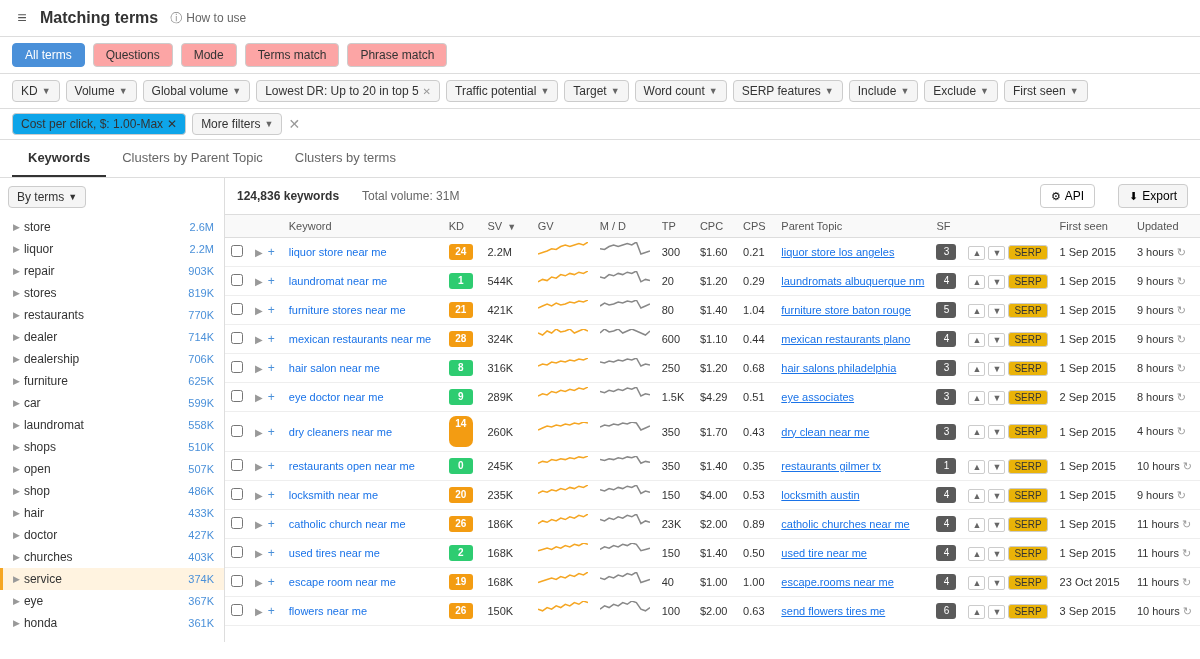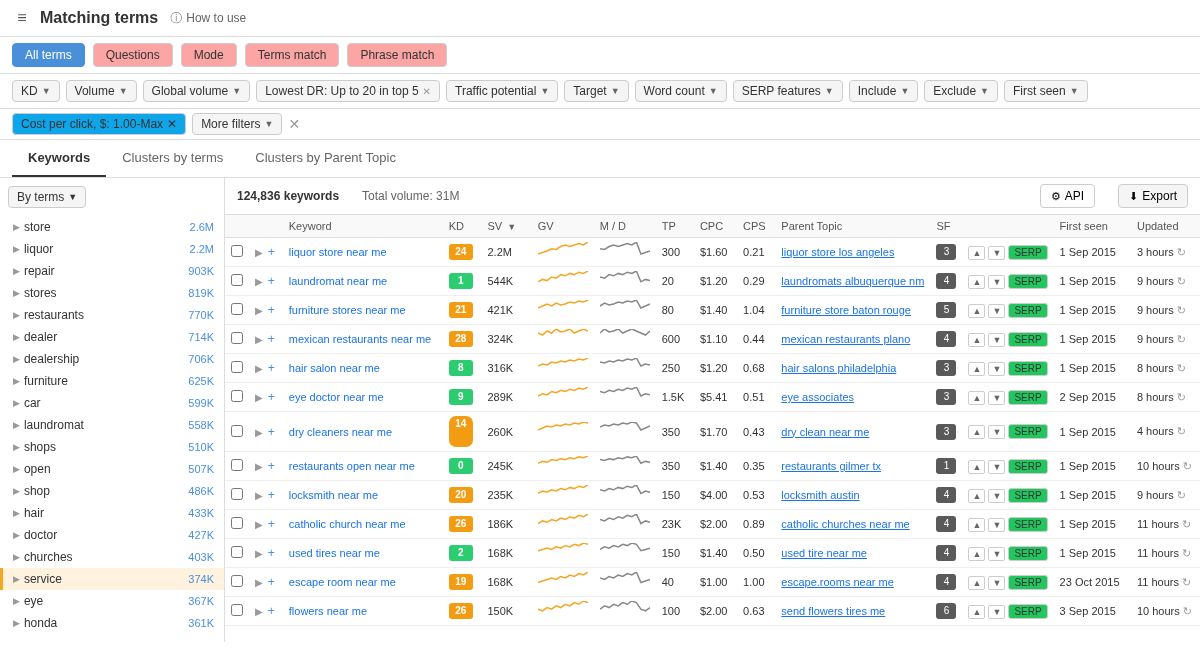--- a/index.html
+++ b/index.html
@@ -64,21 +64,21 @@
 
     .kw-col { min-width: 160px; white-space: normal; }
     .kw-link { color: #1a73e8; cursor: pointer; text-decoration: none; font-size: 11px; }
 
     .expand-icon { color: #999; cursor: pointer; font-size: 10px; margin-right: 2px; }
     .add-icon { color: #4a90d9; cursor: pointer; font-size: 12px; margin-right: 2px; }
     .checkbox { width: 12px; height: 12px; cursor: pointer; }
 
     .sf-num { display: inline-block; width: 20px; height: 16px; border-radius: 3px; background: #5a5a5a; color: #fff; font-size: 10px; text-align: center; line-height: 16px; }
 
-    .serp-btn { display: inline-block; padding: 1px 5px; border: 1px solid #ccc; border-radius: 3px; font-size: 10px; color: #333; cursor: pointer; background: #22c55e; }
+    .serp-btn { display: inline-block; padding: 1px 5px; border: 1px solid #ccc; border-radius: 3px; font-size: 10px; color: #333; cursor: pointer; background: #eab308; }
 
     .parent-topic-link { color: #1a73e8; cursor: pointer; font-size: 11px; }
 
     .arrow-btn { background: none; border: 1px solid #ccc; border-radius: 2px; padding: 1px 3px; cursor: pointer; font-size: 9px; color: #666; }
     .refresh-btn { background: none; border: none; cursor: pointer; font-size: 11px; color: #999; }
 
     th.sortable { cursor: pointer; }
 
     .sv-arrow { font-size: 9px; color: #666; margin-left: 2px; }
   </style>
@@ -155,22 +155,22 @@
     </div>
     <div class="filter-chip">
       <span>More filters</span>
       <span class="arrow">▼</span>
     </div>
     <div style="cursor:pointer; color:#999; font-size:14px;">✕</div>
   </div>
 
   <div class="nav-tabs">
       <div class="nav-tab active">Keywords</div>
+      <div class="nav-tab">Clusters by Parent Topic</div>
       <div class="nav-tab">Clusters by terms</div>
-      <div class="nav-tab">Clusters by Parent Topic</div>
     </div>
 
   <div class="main">
 
     <div class="sidebar" style="padding-top:8px;">
       <div class="by-terms-btn" style="margin:0 8px 8px; width:fit-content;">
         <span>By terms</span>
         <span style="font-size:9px;">▼</span>
       </div>
       <div id="sidebar-list">
@@ -647,21 +647,21 @@
     </td>
     <td>
       <svg width="50" height="18">
                     <polyline points="0,4.5 4.545454545454546,5.625 9.090909090909092,3.375 13.636363636363635,4.5 18.181818181818183,2.25 22.727272727272727,3.375 27.27272727272727,1.125 31.818181818181817,2.25 36.36363636363637,0 40.909090909090914,9 45.45454545454545,6.75 50,7.875" fill="none" stroke="#888" stroke-width="1.5"></polyline>
                   </svg>
     </td>
     <td>
       <span>1.5K</span>
     </td>
     <td>
-      <span>$5.41</span>
+      <span>$4.29</span>
     </td>
     <td>
       <span>0.51</span>
     </td>
     <td>
       <a class="parent-topic-link" href="#">eye associates</a>
     </td>
     <td>
       <span class="sf-num">3</span>
     </td>

